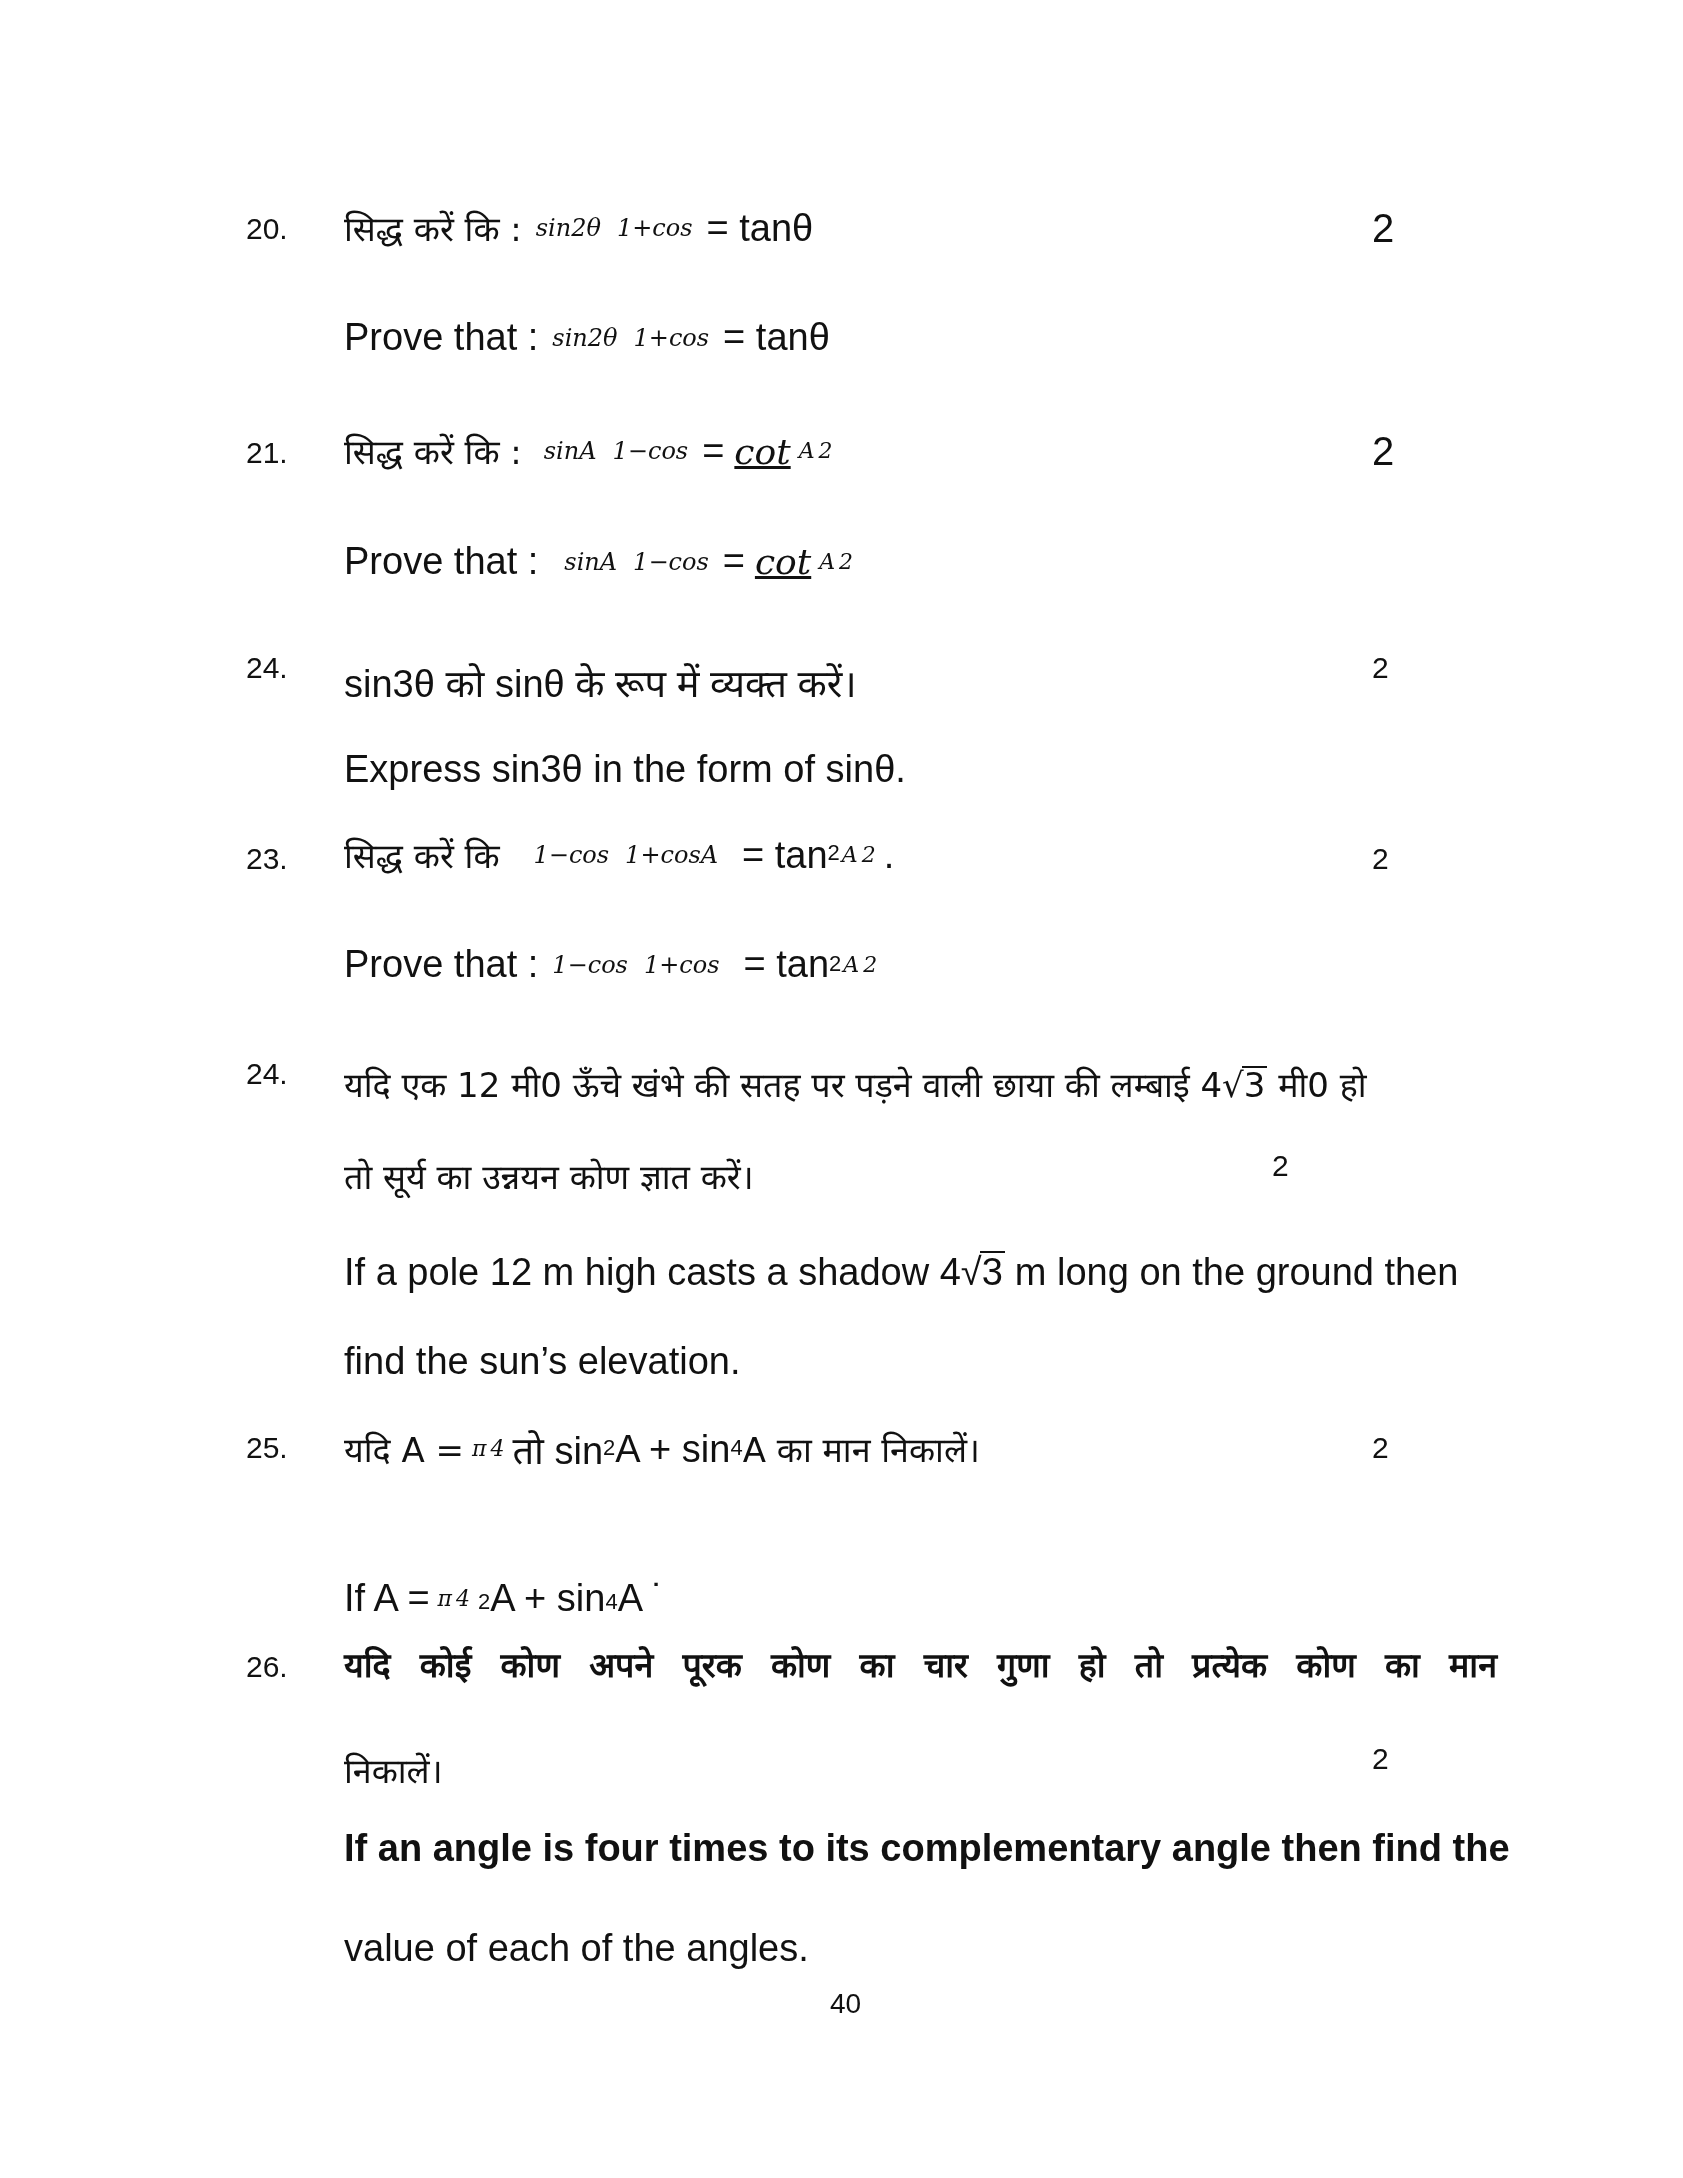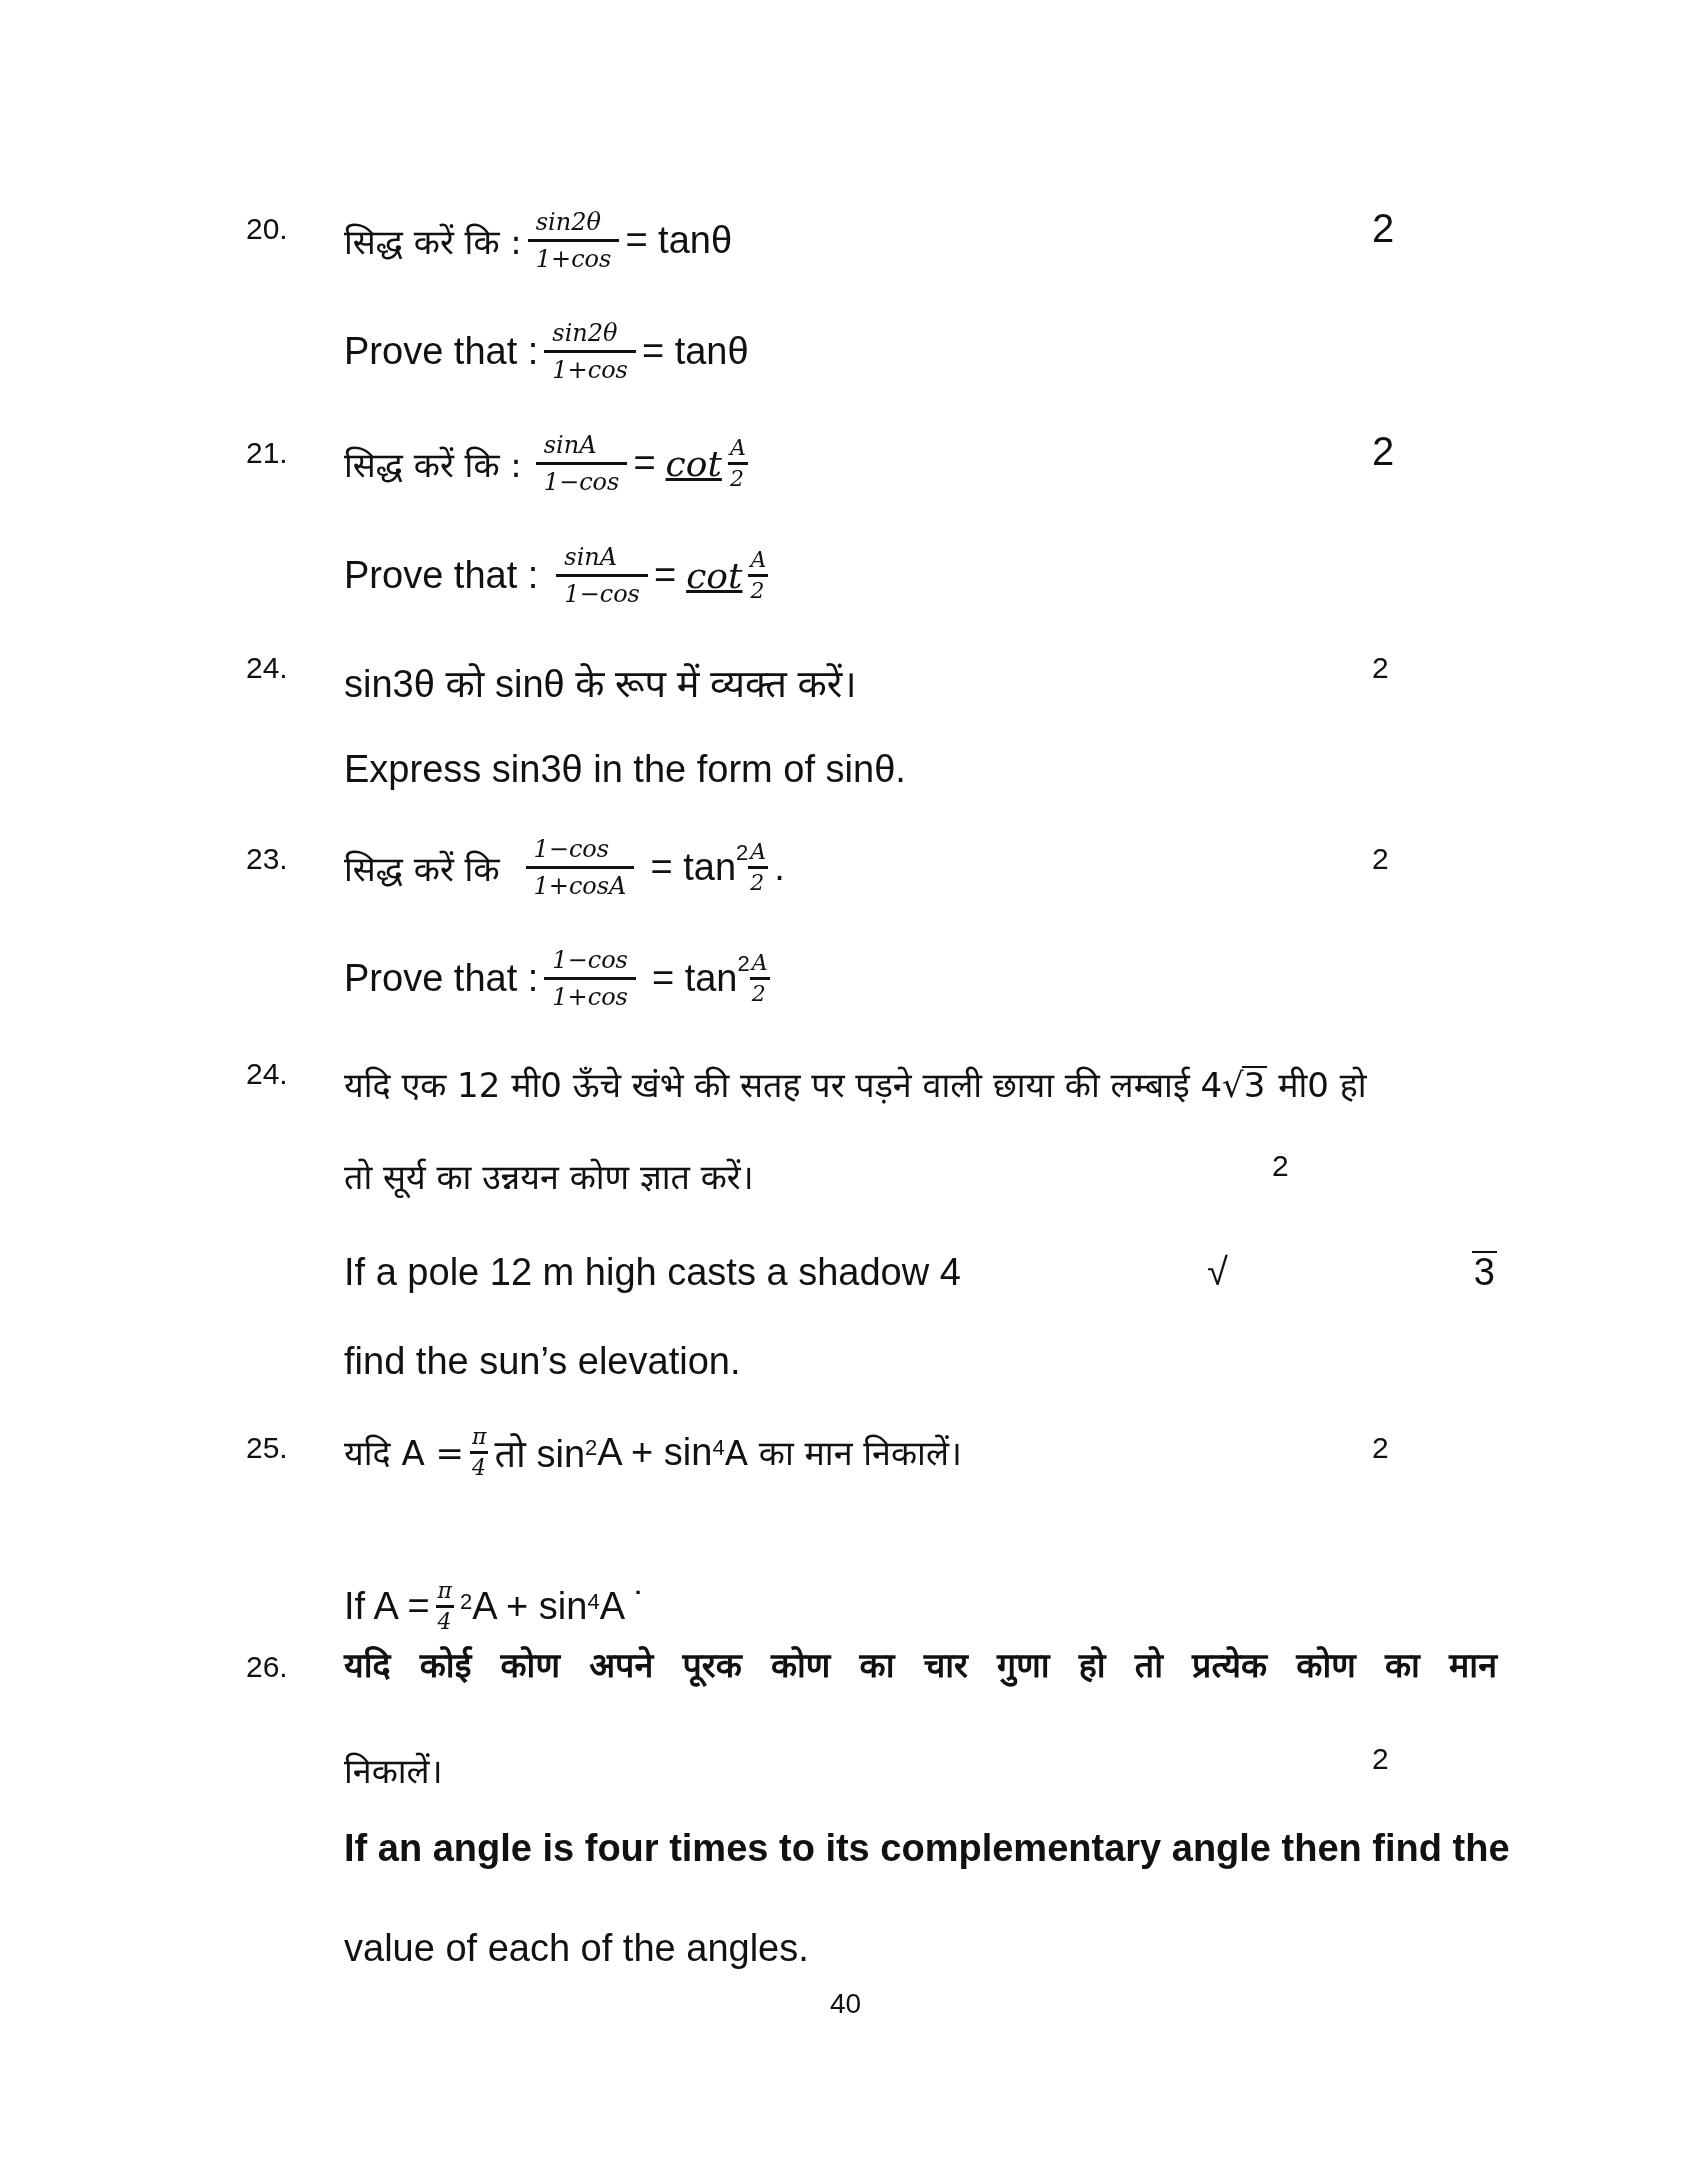--- a/index.html
+++ b/index.html
@@ -4,21 +4,21 @@
 <style>
   html, body { margin: 0; padding: 0; background: #ffffff; }
   body { width: 1683px; height: 2178px; position: relative; overflow: hidden;
          font-family: "Liberation Sans", sans-serif; color: #111111; }
   .abs { position: absolute; white-space: nowrap; }
   .qnum { font-size: 30px; left: 246px; }
   .line { font-size: 38px; left: 344px; display: flex; align-items: center; margin-top: 12px; }
   .hi { font-family: "DejaVu Sans", sans-serif; font-size: 34px; }
   .mark { font-size: 40px; left: 1372px; }
   .mark.sm { font-size: 30px; }
-  .frac { display: inline-flex; flex-direction: column; align-items: flex-start; margin: 0 6px; vertical-align: middle; }
+  .frac { display: inline-flex; align-items: center; margin: 0 6px; vertical-align: middle; }
   .frac .num, .frac .den { font-family: "DejaVu Serif", serif; font-style: italic; font-size: 24px; padding: 0 8px; line-height: 34px; }
   .frac .bar { height: 3px; background: #111; align-self: stretch; }
   .frac.small .num, .frac.small .den { font-size: 22px; padding: 0 2px; line-height: 28px; }
   .frac.small .bar { height: 2.5px; }
   .it { font-family: "DejaVu Serif", serif; font-style: italic; text-decoration: underline; }
   .sp { display: inline-block; width: 10px; }
   sup { font-size: 22px; }
   .sqrt { display: inline-block; border-top: 2.5px solid #111; padding: 0 2px; line-height: 1; margin-left: -2px; }
   .para { font-size: 38px; left: 344px; width: 1153px; text-align: justify; text-align-last: justify; font-weight: bold; }
   .pnum { font-size: 28px; left: 830px; }
@@ -131,20 +131,21 @@
 </div>
 <div class="abs line hi" style="top:1141px;font-size:34px">
   <span>तो सूर्य का उन्नयन कोण ज्ञात करें।</span>
 </div>
 <div class="abs mark sm" style="left:1272px;top:1149px">2</div>
 <div class="abs line" style="top:1239px;width:1153px">
   <span style="display:flex;width:100%;justify-content:space-between">
       <span>If a pole 12 m high casts a shadow 4</span>
       <span style="flex:0">√</span>
       <span class="sqrt">3</span>
+      <span style="flex:1;padding-left:10px">m long on the ground then</span>
     </span>
 </div>
 <div class="abs line" style="top:1328px">
   <span>find the sun’s elevation.</span>
 </div>
 
 <div class="abs qnum" style="top:1431px">25.</div>
 <div class="abs line" style="top:1411px">
   <span class="hi">यदि  A =</span>
   <span class="frac small">

